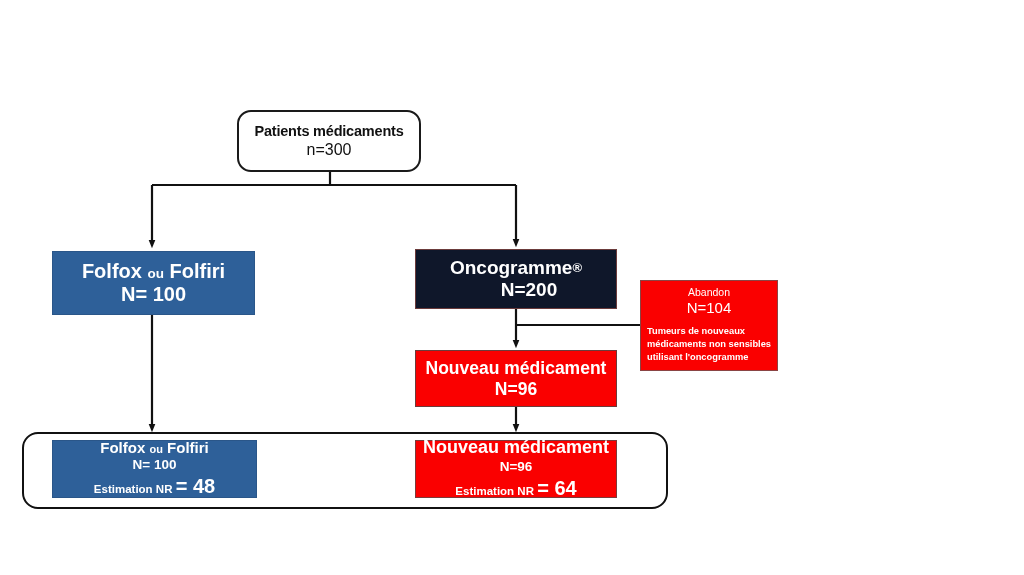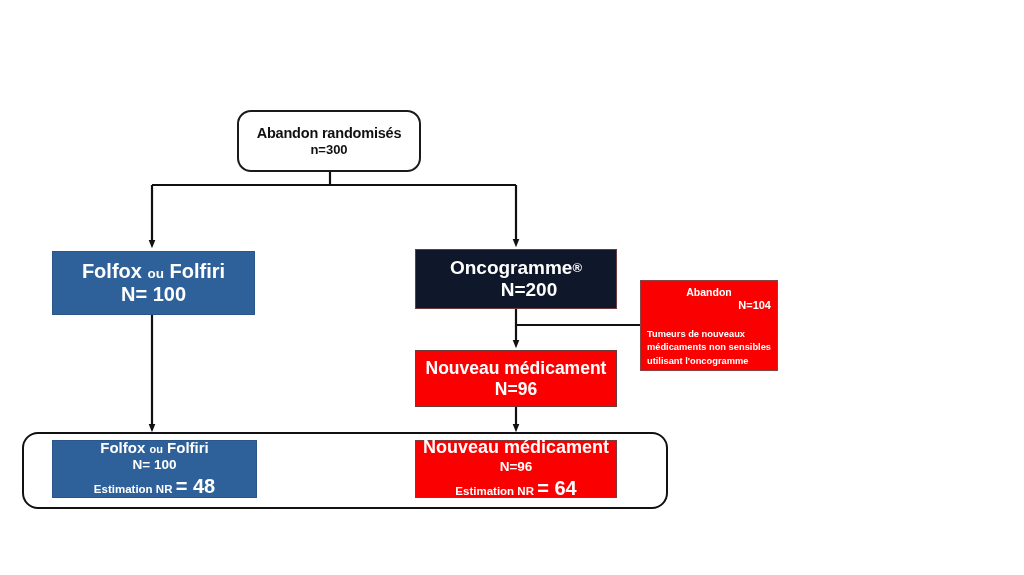--- a/index.html
+++ b/index.html
@@ -38,22 +38,22 @@
     background: #ffffff;
     color: #111111;
   }
   #box-randomises .l1 {
     font-size: 14.5px;
     font-weight: bold;
     letter-spacing: -0.2px;
     line-height: 1.25;
   }
   #box-randomises .l2 {
-    font-size: 13px;
-    font-weight: bold;
+    font-size: 16px;
+    font-weight: normal;
     line-height: 1.25;
   }
 
   
   #box-folfox-top {
     left: 52px;
     top: 251px;
     width: 203px;
     height: 64px;
     background: #2E6099;
@@ -112,36 +112,36 @@
     background: #FA0000;
     border: 1px solid #8a4444;
     color: #ffffff;
     align-items: stretch;
     justify-content: flex-start;
     padding: 5px 6px 4px 6px;
     text-align: left;
   }
   #box-abandon .title {
     font-size: 10.5px;
-    font-weight: bold;
+    font-weight: normal;
     text-align: center;
     line-height: 1.22;
   }
   #box-abandon .count {
-    font-size: 11px;
-    font-weight: bold;
-    text-align: right;
+    font-size: 15px;
+    font-weight: normal;
+    text-align: center;
     line-height: 1.22;
   }
   #box-abandon .desc {
     font-size: 9.3px;
     font-weight: bold;
     text-align: left;
     line-height: 1.42;
-    margin-top: 16px;
+    margin-top: 8px;
   }
 
   
   #box-nouveau-mid {
     left: 415px;
     top: 350px;
     width: 202px;
     height: 57px;
     background: #FA0000;
     border: 1px solid #6b3b3b;
@@ -250,21 +250,21 @@
     <line x1="516" y1="309" x2="516" y2="344" stroke="#111111" stroke-width="2.2" marker-end="url(#arrowhead)"></line>
 
     <line x1="640" y1="325" x2="516" y2="325" stroke="#111111" stroke-width="2.2"></line>
 
     <line x1="152" y1="315" x2="152" y2="428" stroke="#111111" stroke-width="2.2" marker-end="url(#arrowhead)"></line>
 
     <line x1="516" y1="407" x2="516" y2="428" stroke="#111111" stroke-width="2.2" marker-end="url(#arrowhead)"></line>
   </svg>
 
   <div class="node" id="box-randomises">
-    <div class="l1">Abandon randomisés</div>
+    <div class="l1">Patients médicaments</div>
     <div class="l2">n=300</div>
   </div>
 
   <div class="node" id="box-folfox-top">
     <div class="l1"><span>Folfox</span> <span class="small">ou</span> <span>Folfiri</span></div>
     <div class="l2">N= 100</div>
   </div>
 
   <div class="node" id="box-oncogramme">
     <div class="l1"><span>Oncogramme</span><span class="reg">®</span></div>

